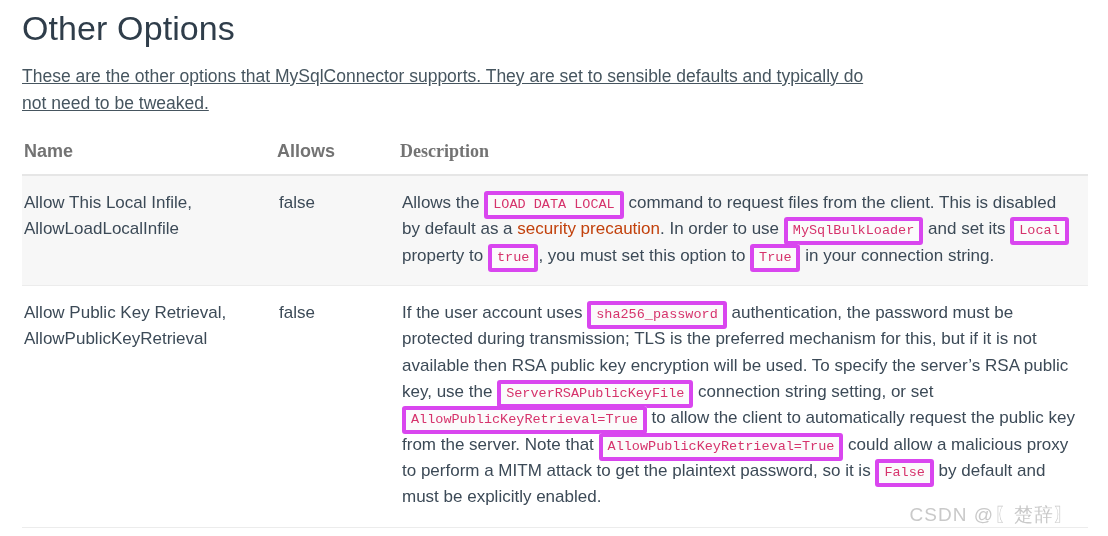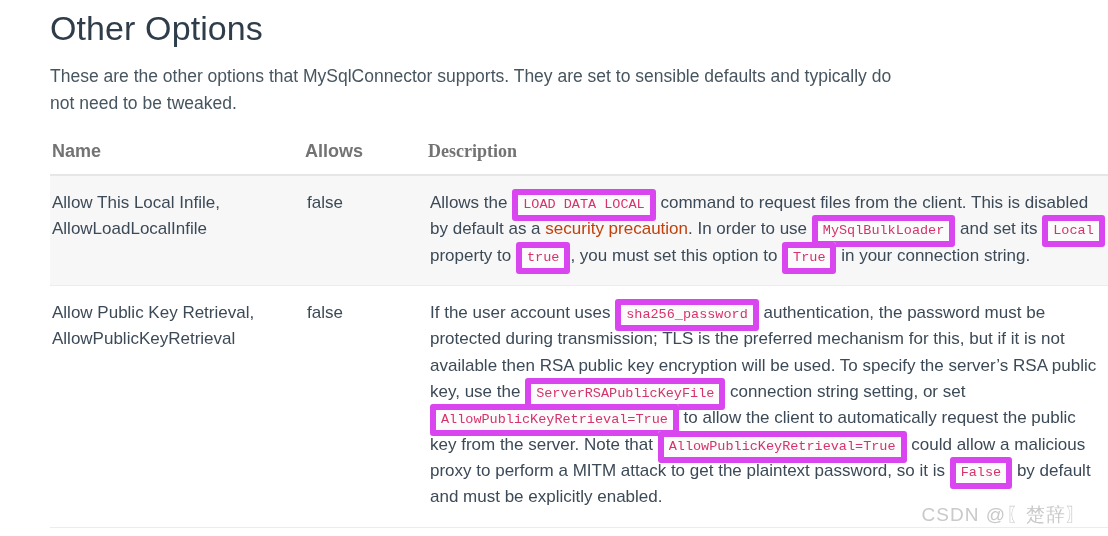--- a/index.html
+++ b/index.html
@@ -12,36 +12,36 @@
     height: 536px;
     overflow: hidden;
     font-family: "Liberation Sans", sans-serif;
     color: #2f3d4a;
     position: relative;
   }
   .page {
     padding: 0 22px;
     box-sizing: border-box;
     width: 898px;
-    margin-left: 28px;
   }
   h1.page-title {
     font-size: 34px;
     font-weight: 400;
     line-height: 1.2;
     color: #2f3d4a;
     margin: 8px 0 0 0;
     letter-spacing: 0.1px;
   }
   p.intro {
     font-size: 17.5px;
     line-height: 1.55;
     color: #46555f;
     margin: 14px 0 0 0;
     max-width: 1070px;
+    text-decoration: underline;
   }
   table.opt-table {
     border-collapse: collapse;
     width: 1064px;
     margin-top: 24px;
     table-layout: fixed;
   }
   table.opt-table th {
     text-align: left;
     font-size: 18px;
@@ -68,33 +68,33 @@
   }
   td.cell-name { padding-right: 14px; }
   td.cell-default { padding-left: 0; }
   td.cell-desc { padding-left: 4px; padding-right: 6px; }
 
   code.ic {
     font-family: "Liberation Mono", "DejaVu Sans Mono", monospace;
     font-size: 13.5px;
     color: #d6336c;
     background: #fbfbfb;
-    border: 6px solid #d946ef;
+    border: 4px solid #d946ef;
     border-radius: 3px;
     padding: 2px 5px 3px 5px;
     white-space: nowrap;
     line-height: 1;
   }
   a.doclink {
     color: #c2410c;
     text-decoration: none;
   }
   .watermark {
     position: absolute;
-    right: 22px;
+    right: 34px;
     bottom: 8px;
     font-size: 19px;
     color: #c9c9c9;
     letter-spacing: 1px;
     font-family: "Liberation Sans", sans-serif;
     white-space: nowrap;
   }
   .desc-text { }
 </style>
 </head>

